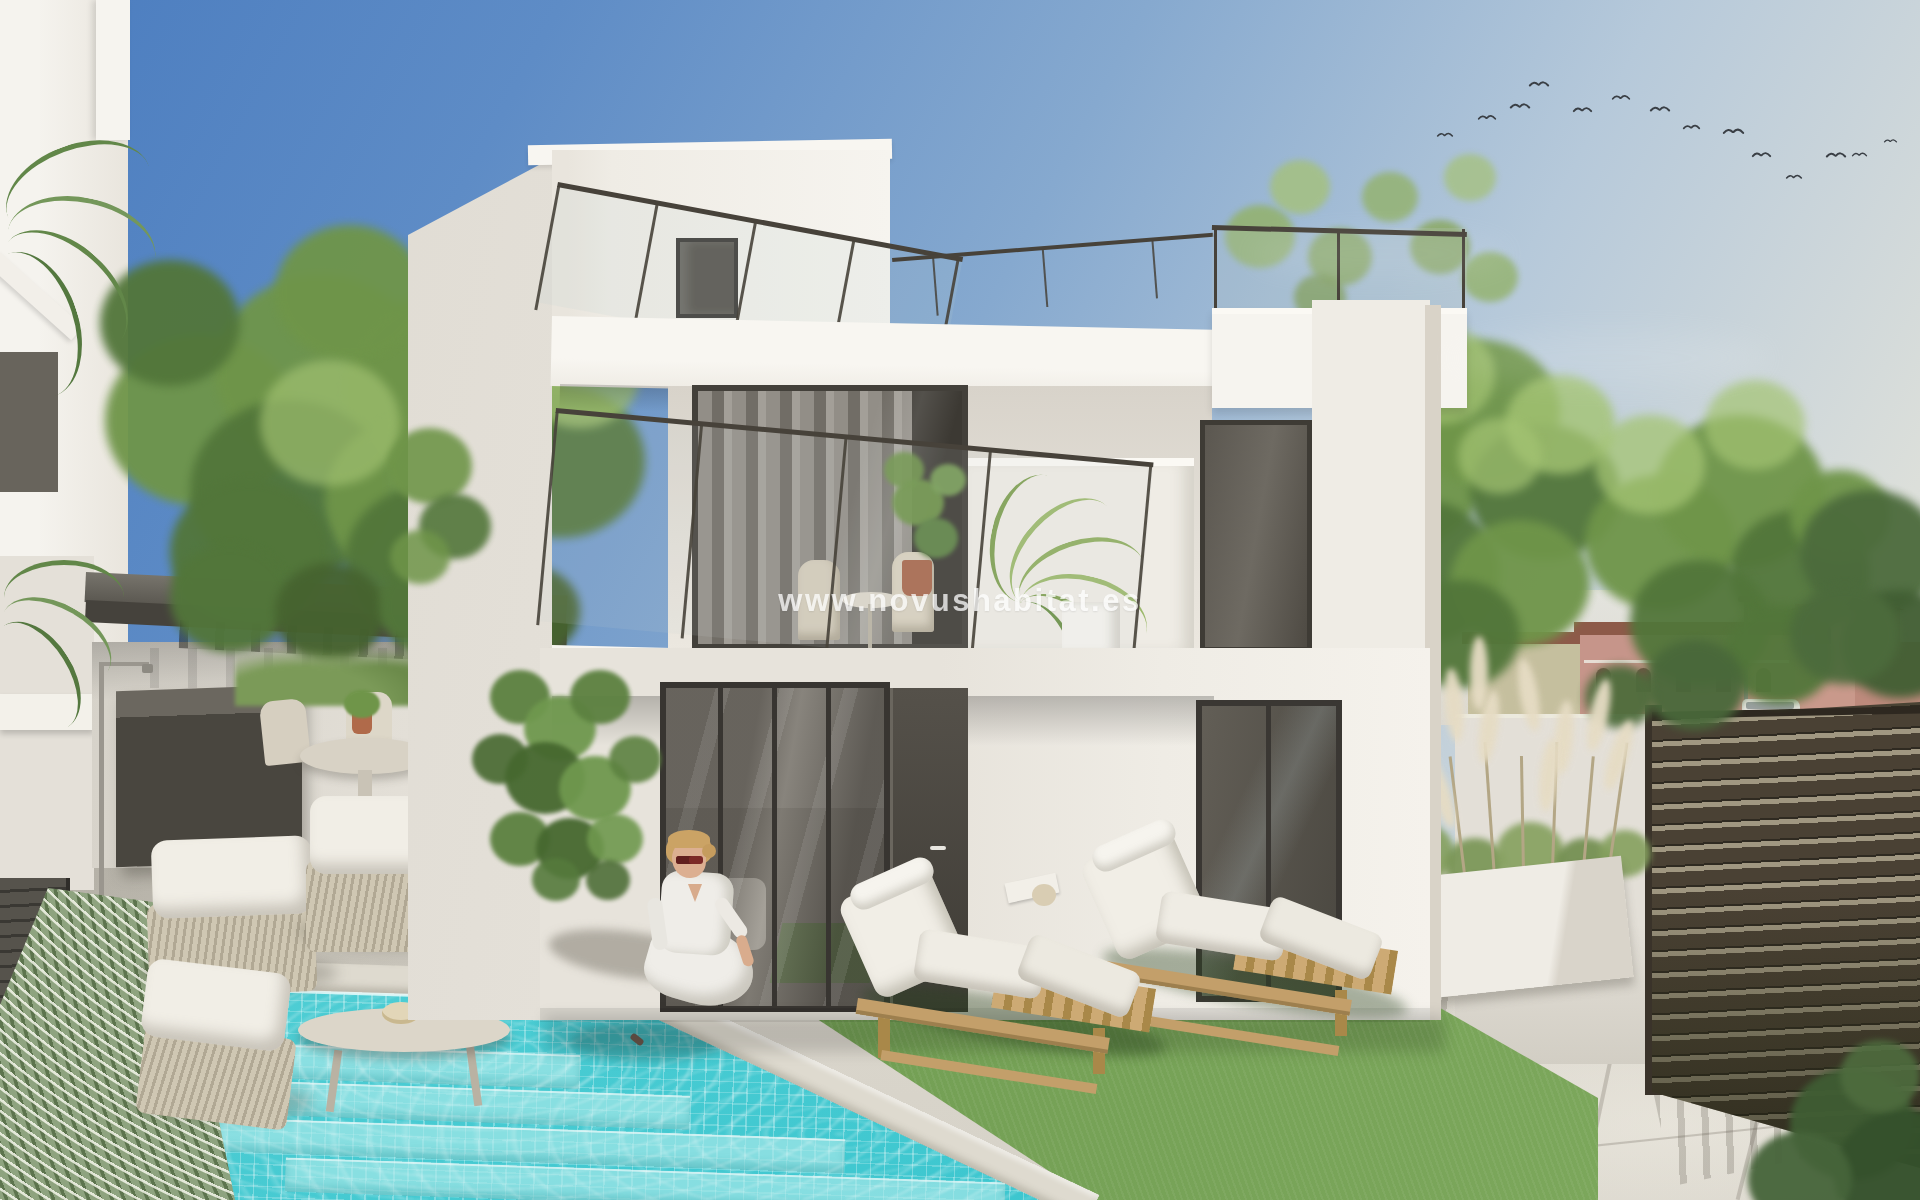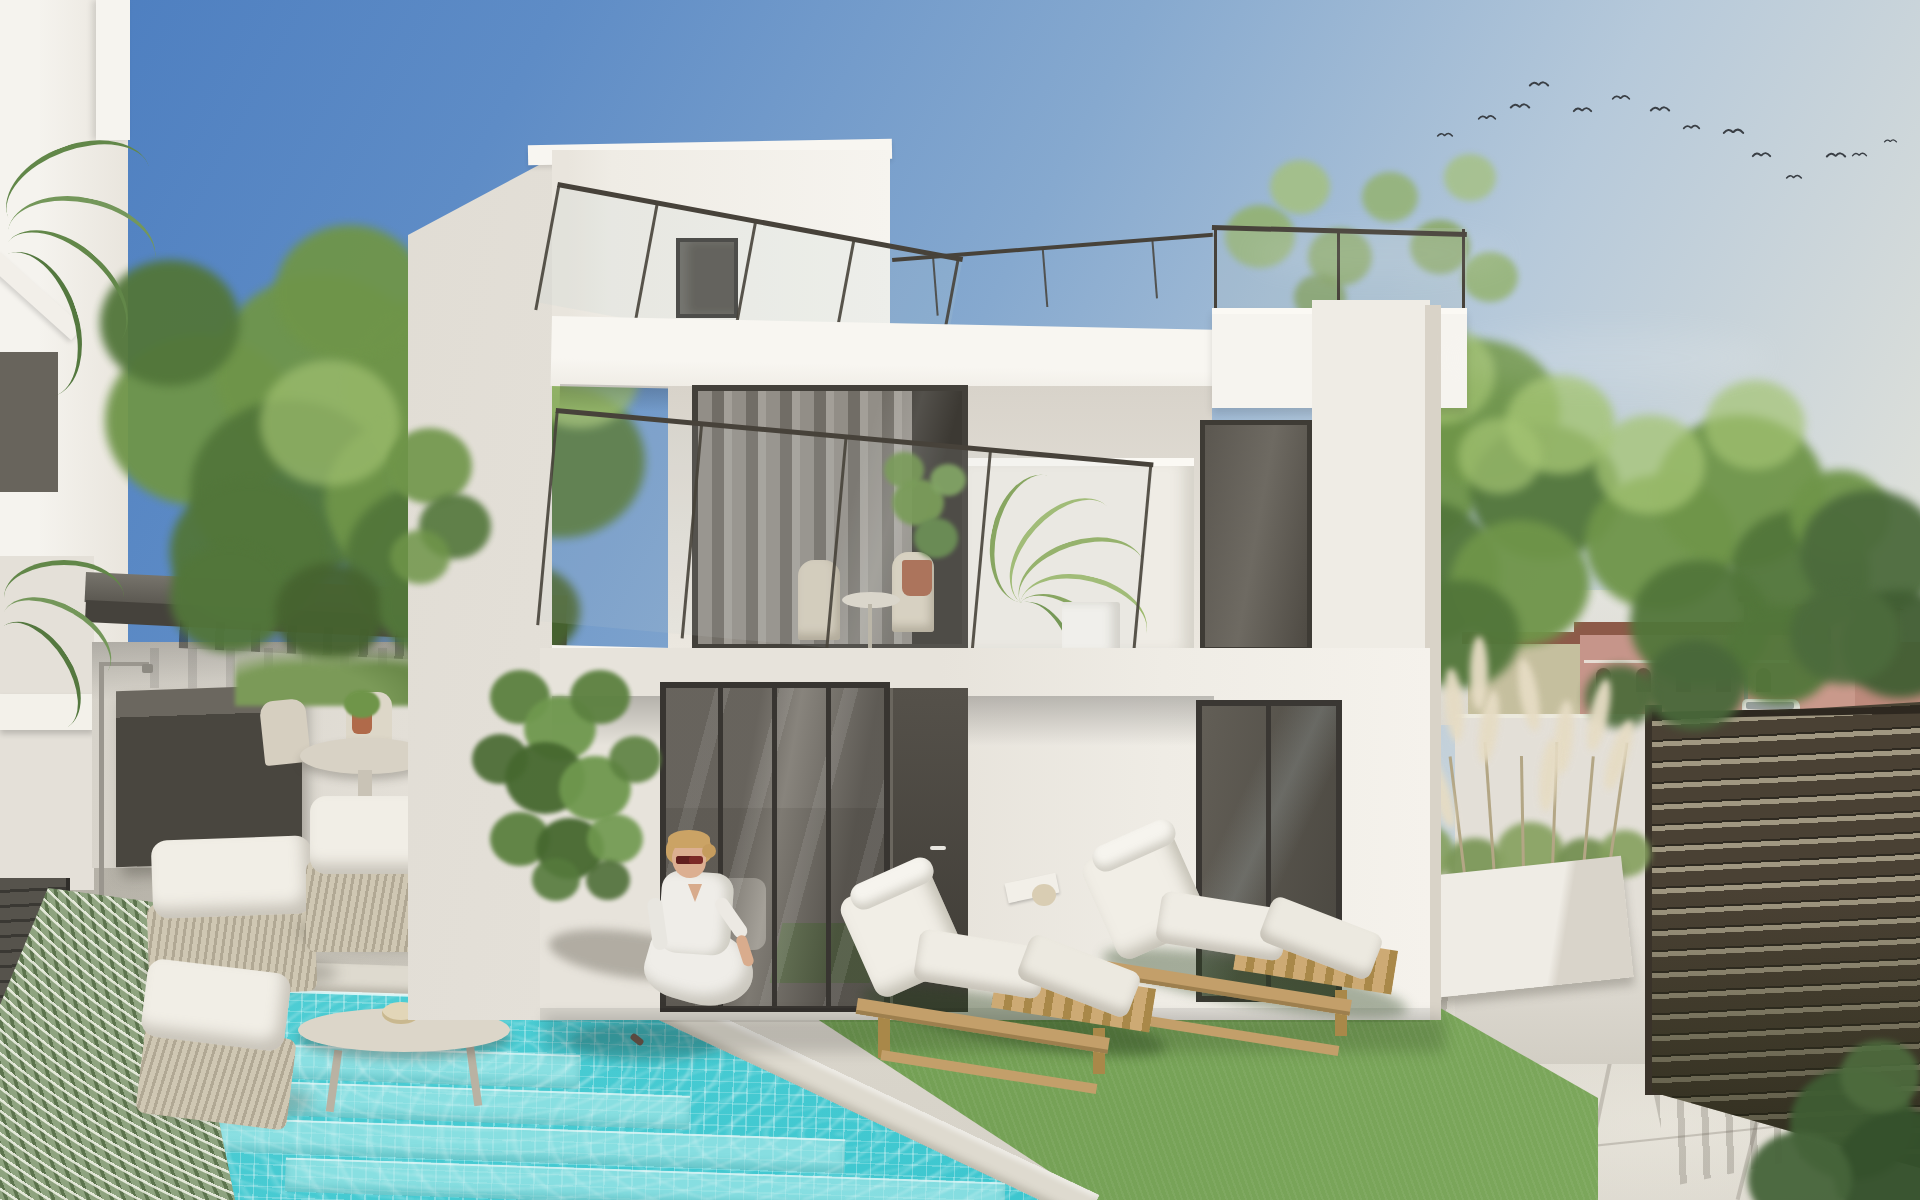--- a/index.html
+++ b/index.html
@@ -385,13 +385,14 @@
       <svg width="20" height="10" viewBox="0 0 24 12" style="left: 1826px; top: 149px;">
         <path d="M1 9 Q6 3 11 8 M12 8 Q17 2 23 9" stroke="#3a3f45" stroke-width="2.4" fill="none" stroke-linecap="round"></path>
       </svg>
       <svg width="15" height="7.5" viewBox="0 0 24 12" style="left: 1852px; top: 150px;">
         <path d="M1 9 Q6 3 11 8 M12 8 Q17 2 23 9" stroke="#3a3f45" stroke-width="2.4" fill="none" stroke-linecap="round"></path>
       </svg>
       <svg width="13" height="6.5" viewBox="0 0 24 12" style="left: 1884px; top: 137px;">
         <path d="M1 9 Q6 3 11 8 M12 8 Q17 2 23 9" stroke="#3a3f45" stroke-width="2.4" fill="none" stroke-linecap="round"></path>
       </svg>
     </div>
+  <div id="watermark">www.novushabitat.es</div>
 </div>
 
 </body></html>

